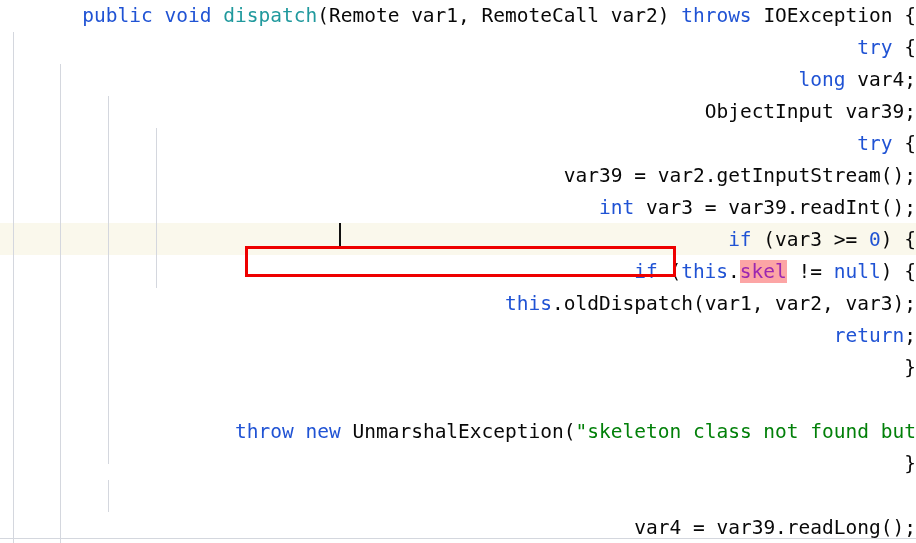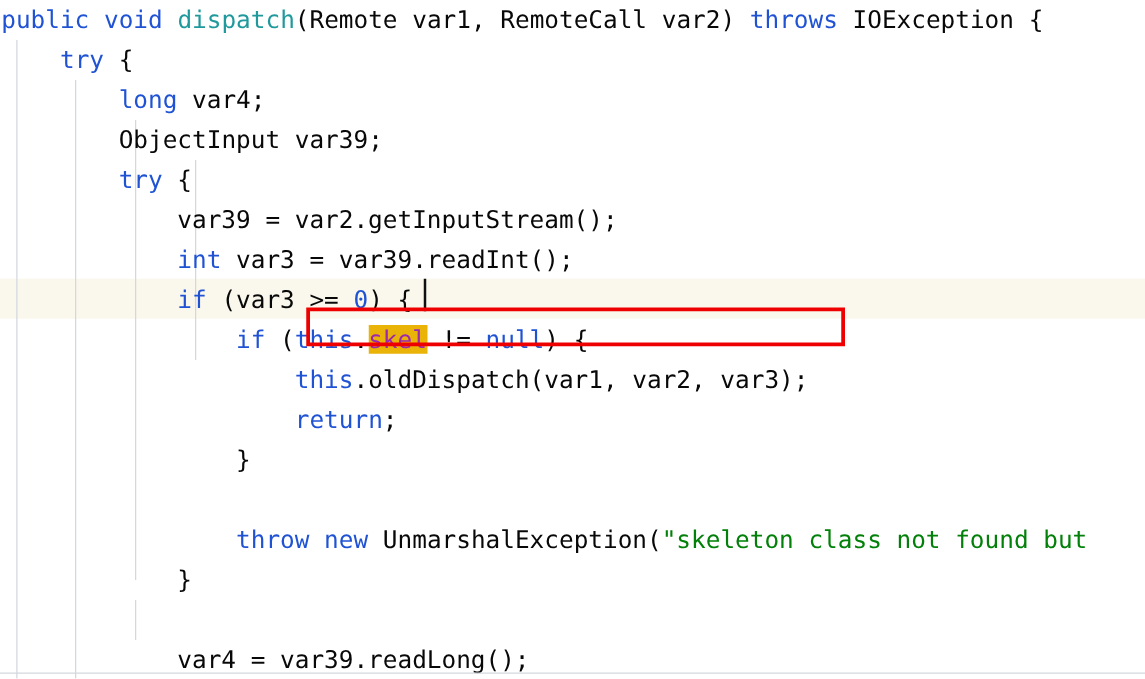--- a/index.html
+++ b/index.html
@@ -56,30 +56,31 @@
     z-index: 2;
     white-space: pre;
   }
   .code-line {
     height: 32px;
     line-height: 32px;
     padding-left: 1px;
     white-space: pre;
     color: #080808;
     letter-spacing: 0;
+    text-align: right;
   }
 
   
   .tok-kw      { color: #2053d4; }   
   .tok-type    { color: #080808; }   
   .tok-method  { color: #20999d; }   
   .tok-plain   { color: #080808; }
   .tok-str     { color: #028009; }   
   .tok-num     { color: #2053d4; }   
-  .tok-field   { color: #9c27b0; background: #eab308; } 
+  .tok-field   { color: #9c27b0; background: #fca5a5; } 
 
   
   .caret {
     position: absolute;
     width: 2px;
     height: 26px;
     background: #101010;
     z-index: 3;
   }
 

